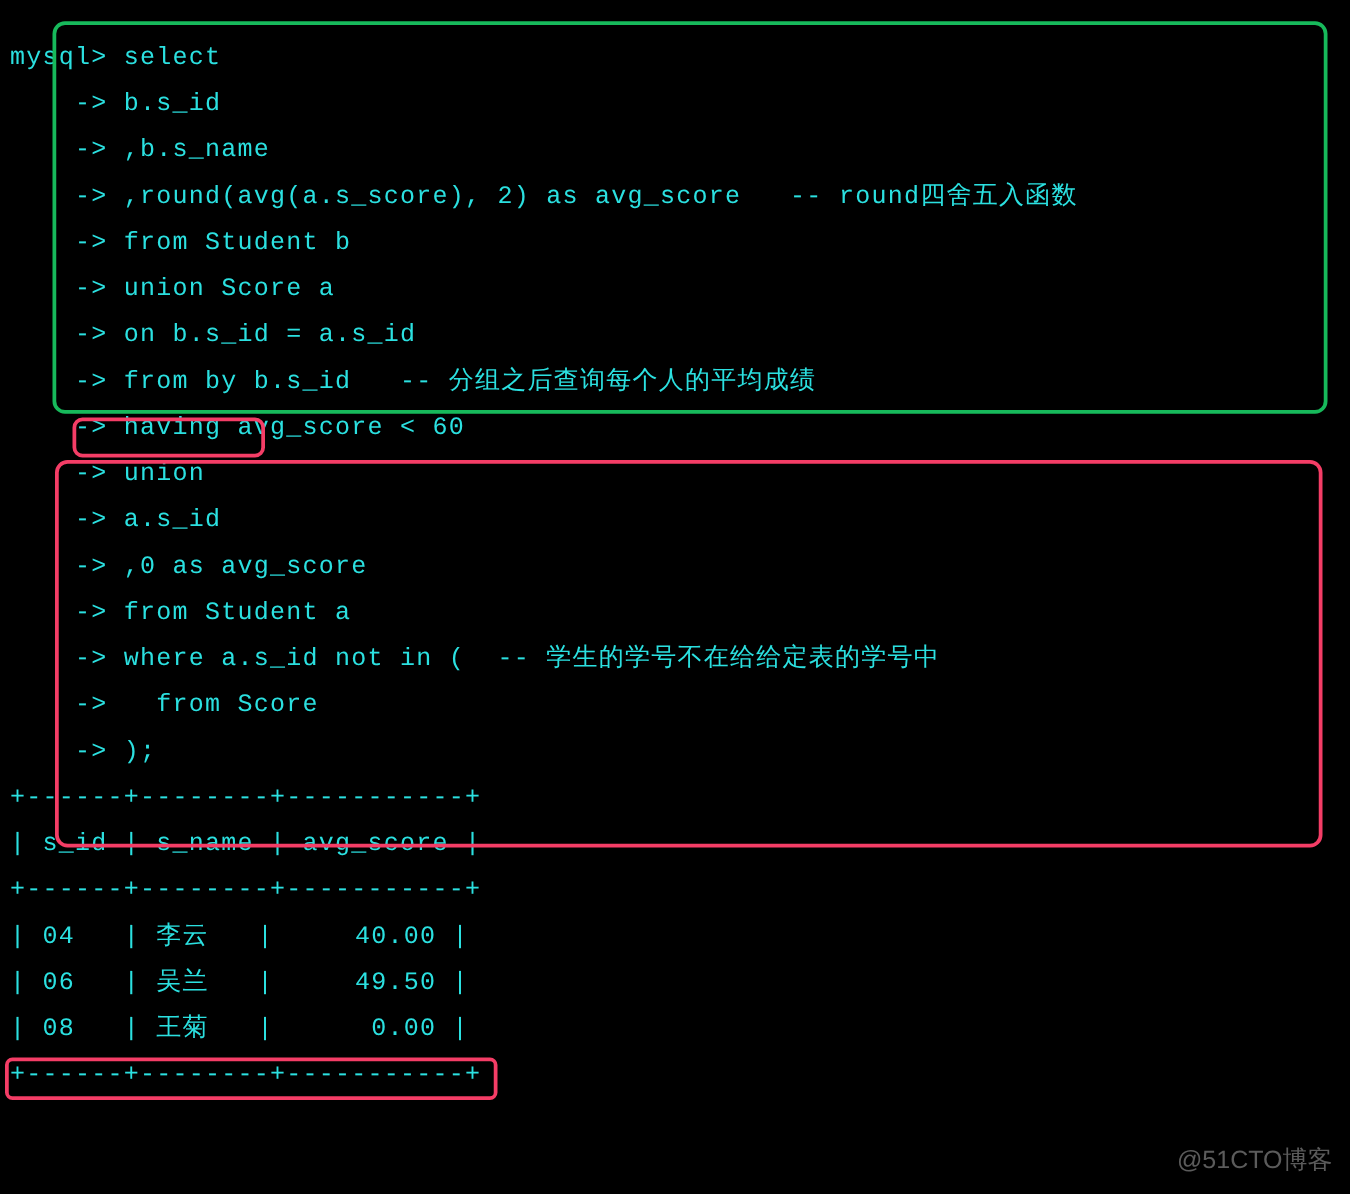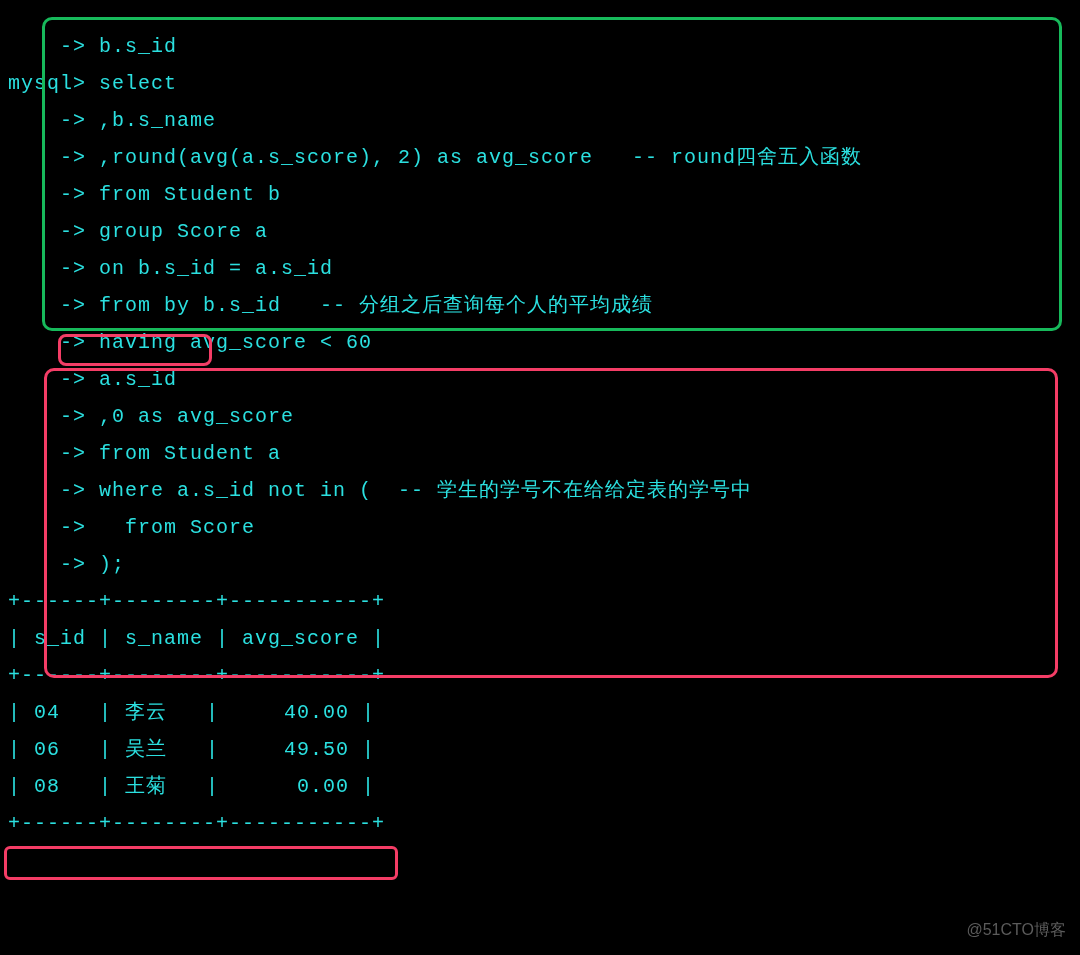--- a/index.html
+++ b/index.html
@@ -60,38 +60,39 @@
     top: 846px;
     width: 394px;
     height: 34px;
     pointer-events: none;
   }
   .watermark {
     position: absolute;
     right: 14px;
     bottom: 14px;
     color: #5b5b5b;
-    font-size: 16px;
+    font-size: 20px;
     font-family: Arial, sans-serif;
     letter-spacing: 0;
   }
 </style>
 </head>
 <body>
 
 <div class="terminal">
+  <div class="line"><span>mysql&gt; </span><span>select</span></div>
   <div class="line"><span>    -&gt; </span><span>b.s_id</span></div>
-  <div class="line"><span>mysql&gt; </span><span>select</span></div>
   <div class="line"><span>    -&gt; </span><span>,b.s_name</span></div>
   <div class="line"><span>    -&gt; </span><span>,round(avg(a.s_score), 2) as avg_score   -- round四舍五入函数</span></div>
   <div class="line"><span>    -&gt; </span><span>from Student b</span></div>
-  <div class="line"><span>    -&gt; </span><span>group Score a</span></div>
+  <div class="line"><span>    -&gt; </span><span>union Score a</span></div>
   <div class="line"><span>    -&gt; </span><span>on b.s_id = a.s_id</span></div>
   <div class="line"><span>    -&gt; </span><span>from by b.s_id   -- 分组之后查询每个人的平均成绩</span></div>
   <div class="line"><span>    -&gt; </span><span>having avg_score &lt; 60</span></div>
+  <div class="line"><span>    -&gt; </span><span>union</span></div>
   <div class="line"><span>    -&gt; </span><span>a.s_id</span></div>
   <div class="line"><span>    -&gt; </span><span>,0 as avg_score</span></div>
   <div class="line"><span>    -&gt; </span><span>from Student a</span></div>
   <div class="line"><span>    -&gt; </span><span>where a.s_id not in (  -- 学生的学号不在给给定表的学号中</span></div>
   <div class="line"><span>    -&gt; </span><span>  from Score</span></div>
   <div class="line"><span>    -&gt; </span><span>);</span></div>
   <div class="line">+------+--------+-----------+</div>
   <div class="line">| s_id | s_name | avg_score |</div>
   <div class="line">+------+--------+-----------+</div>
   <div class="line">| 04   | 李云   |     40.00 |</div>

